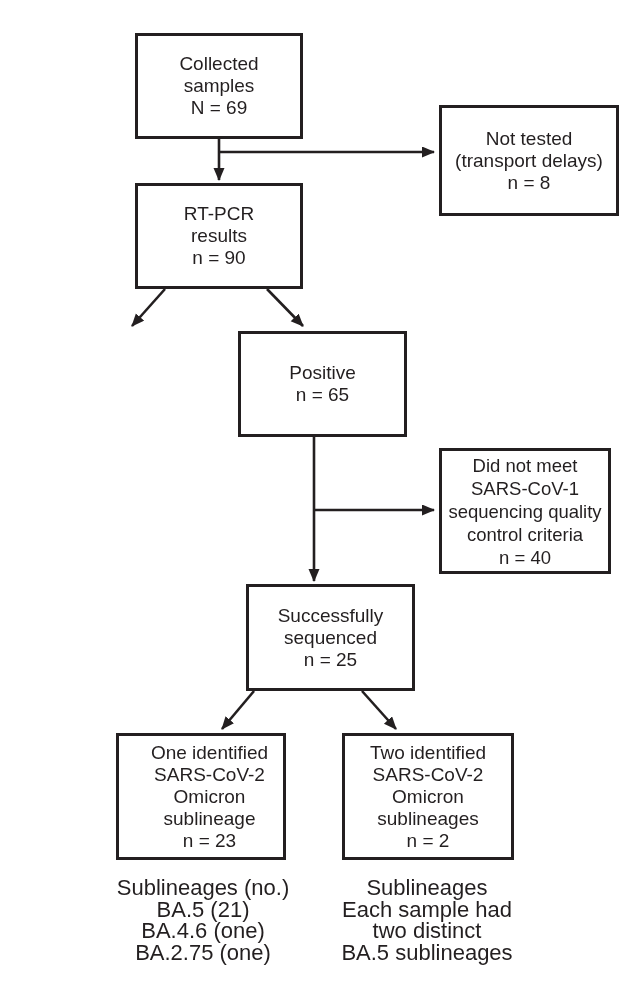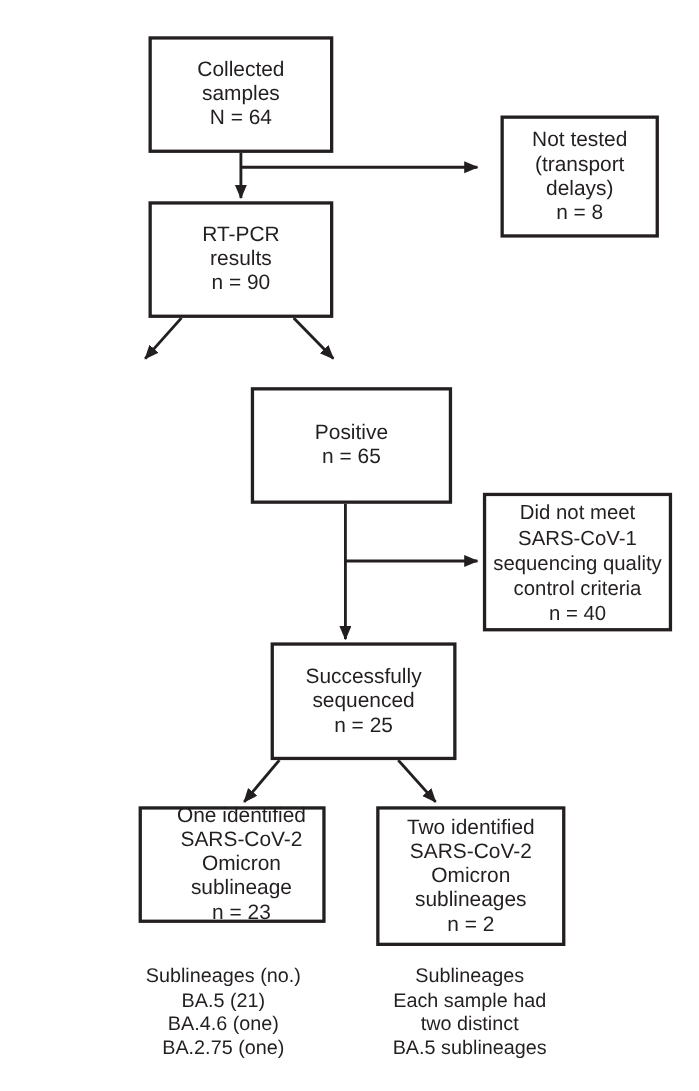--- a/index.html
+++ b/index.html
@@ -31,34 +31,34 @@
     display: flex;
     align-items: center;
     justify-content: center;
     text-align: center;
     font-size: 19px;
     line-height: 22px;
     white-space: pre-line;
     padding: 1px;
   }
   .box-collected   { left: 135px; top: 33px;  width: 168px; height: 106px; }
-  .box-not-tested  { left: 455px; top: 105px; width: 144px; height: 111px; }
+  .box-not-tested  { left: 439px; top: 105px; width: 180px; height: 111px; }
   .box-rtpcr       { left: 135px; top: 183px; width: 168px; height: 106px; }
   .box-negative    { left: 28px;  top: 331px; width: 170px; height: 106px; }
-  .box-positive    { left: 228px; top: 331px; width: 183px; height: 106px; margin-top: 21px; }
+  .box-positive    { left: 238px; top: 331px; width: 169px; height: 106px; }
   .box-qc-fail     { left: 439px; top: 448px; width: 172px; height: 126px; font-size: 18.5px; line-height: 23px; }
   .box-sequenced   { left: 230px; top: 584px; width: 169px; height: 107px; margin-left: 16px; }
-  .box-one-sub     { left: 126px; top: 733px; width: 170px; height: 106px; padding-left: 18px; }
+  .box-one-sub     { left: 116px; top: 733px; width: 170px; height: 127px; padding-left: 18px; }
   .box-two-sub     { left: 342px; top: 733px; width: 172px; height: 127px; }
   .note {
     position: absolute;
     top: 877px;
     width: 220px;
     text-align: center;
-    font-size: 18px;
+    font-size: 22px;
     line-height: 21.5px;
     white-space: pre-line;
   }
   .note-left  { left: 93px;  }
   .note-right { left: 317px; }
 </style>
 </head>
 <body>
 
 <div class="canvas">
@@ -76,21 +76,21 @@
       <path d="M267,289 L303,326" marker-end="url(#arrow)"></path>
       <path d="M314,437 L314,581" marker-end="url(#arrow)"></path>
       <path d="M314,510 L434,510" marker-end="url(#arrow)"></path>
       <path d="M254,691 L222,729" marker-end="url(#arrow)"></path>
       <path d="M362,691 L396,729" marker-end="url(#arrow)"></path>
     </g>
   </svg>
 
   <div class="box box-collected">Collected
 samples
-N = 64</div>
+N = 69</div>
 
   <div class="box box-not-tested">Not tested
 (transport delays)
 n = 8</div>
 
   <div class="box box-rtpcr">RT-PCR
 results
 n = 90</div>
 
 

